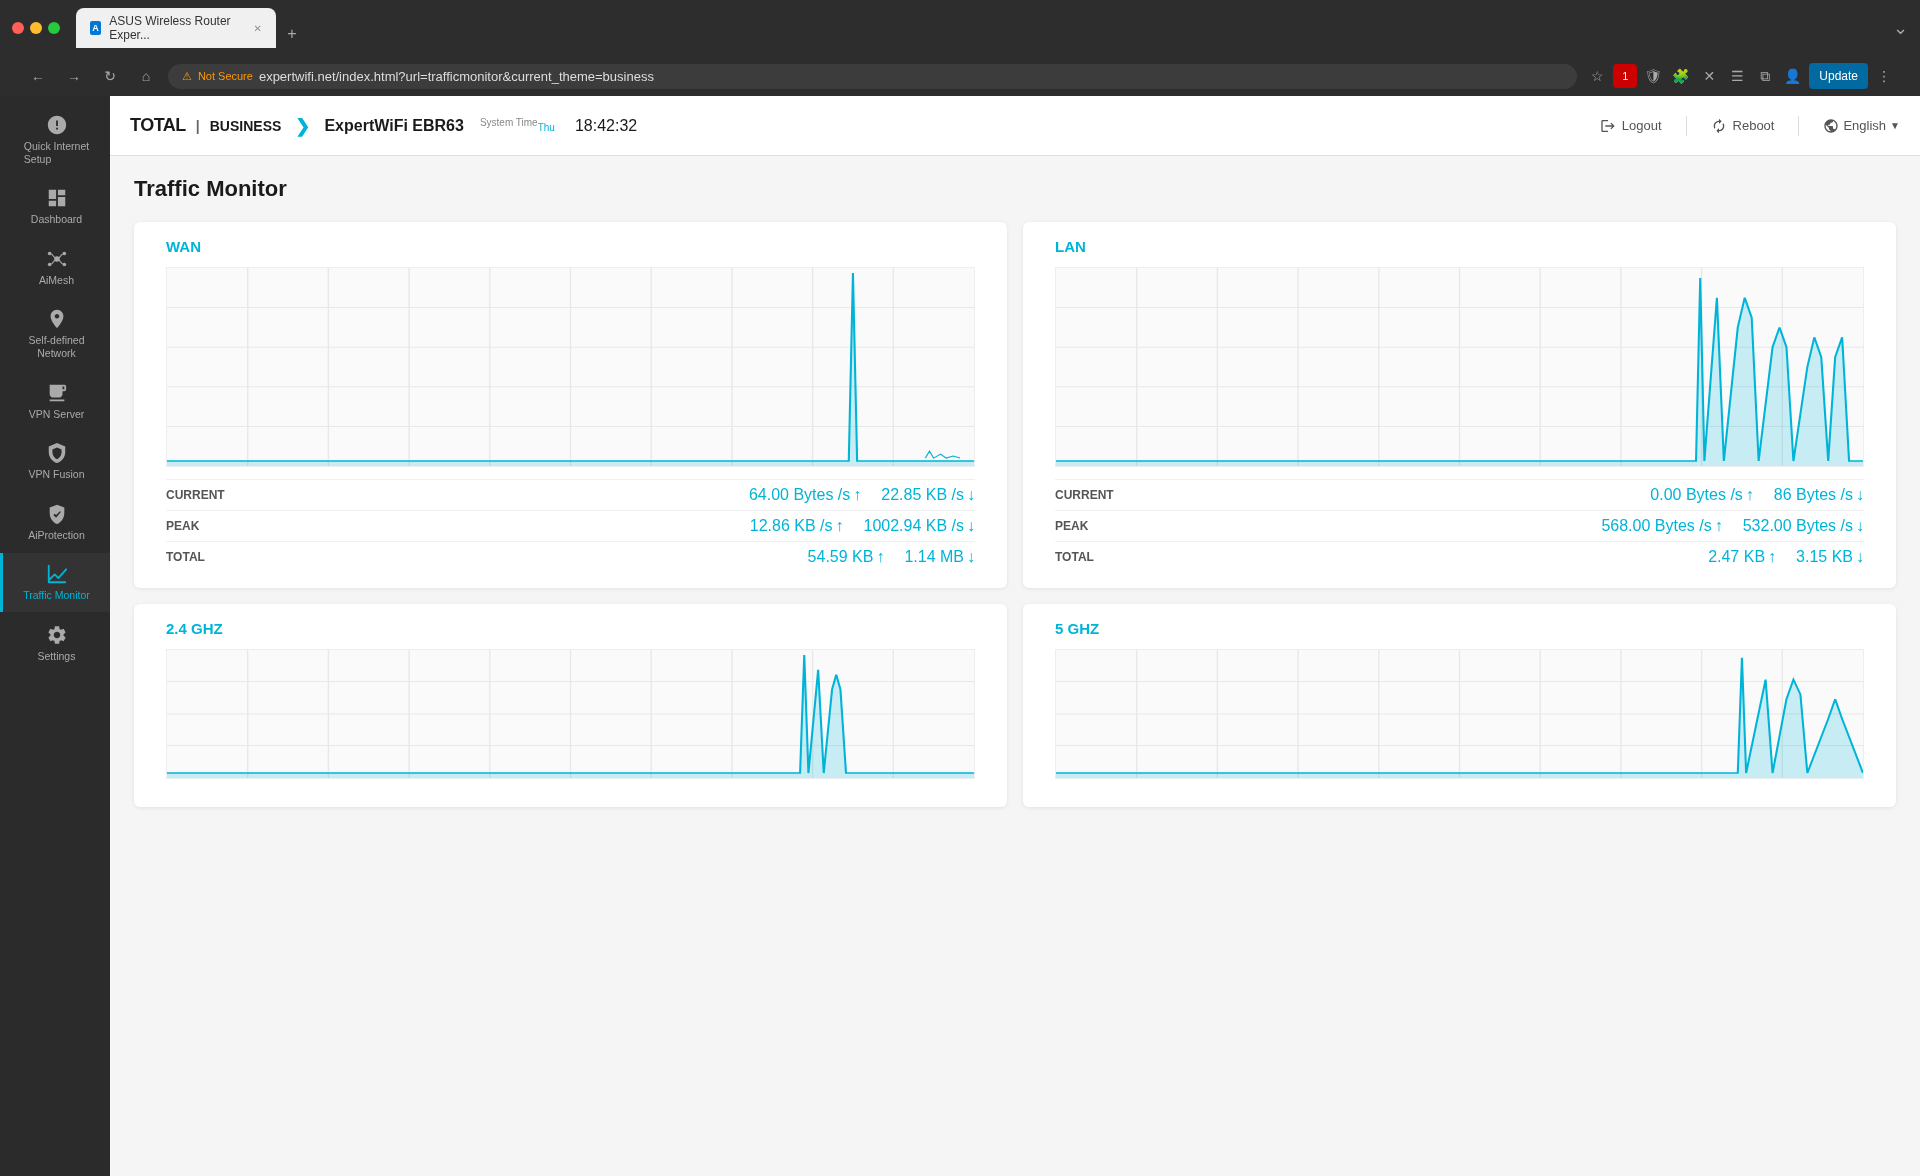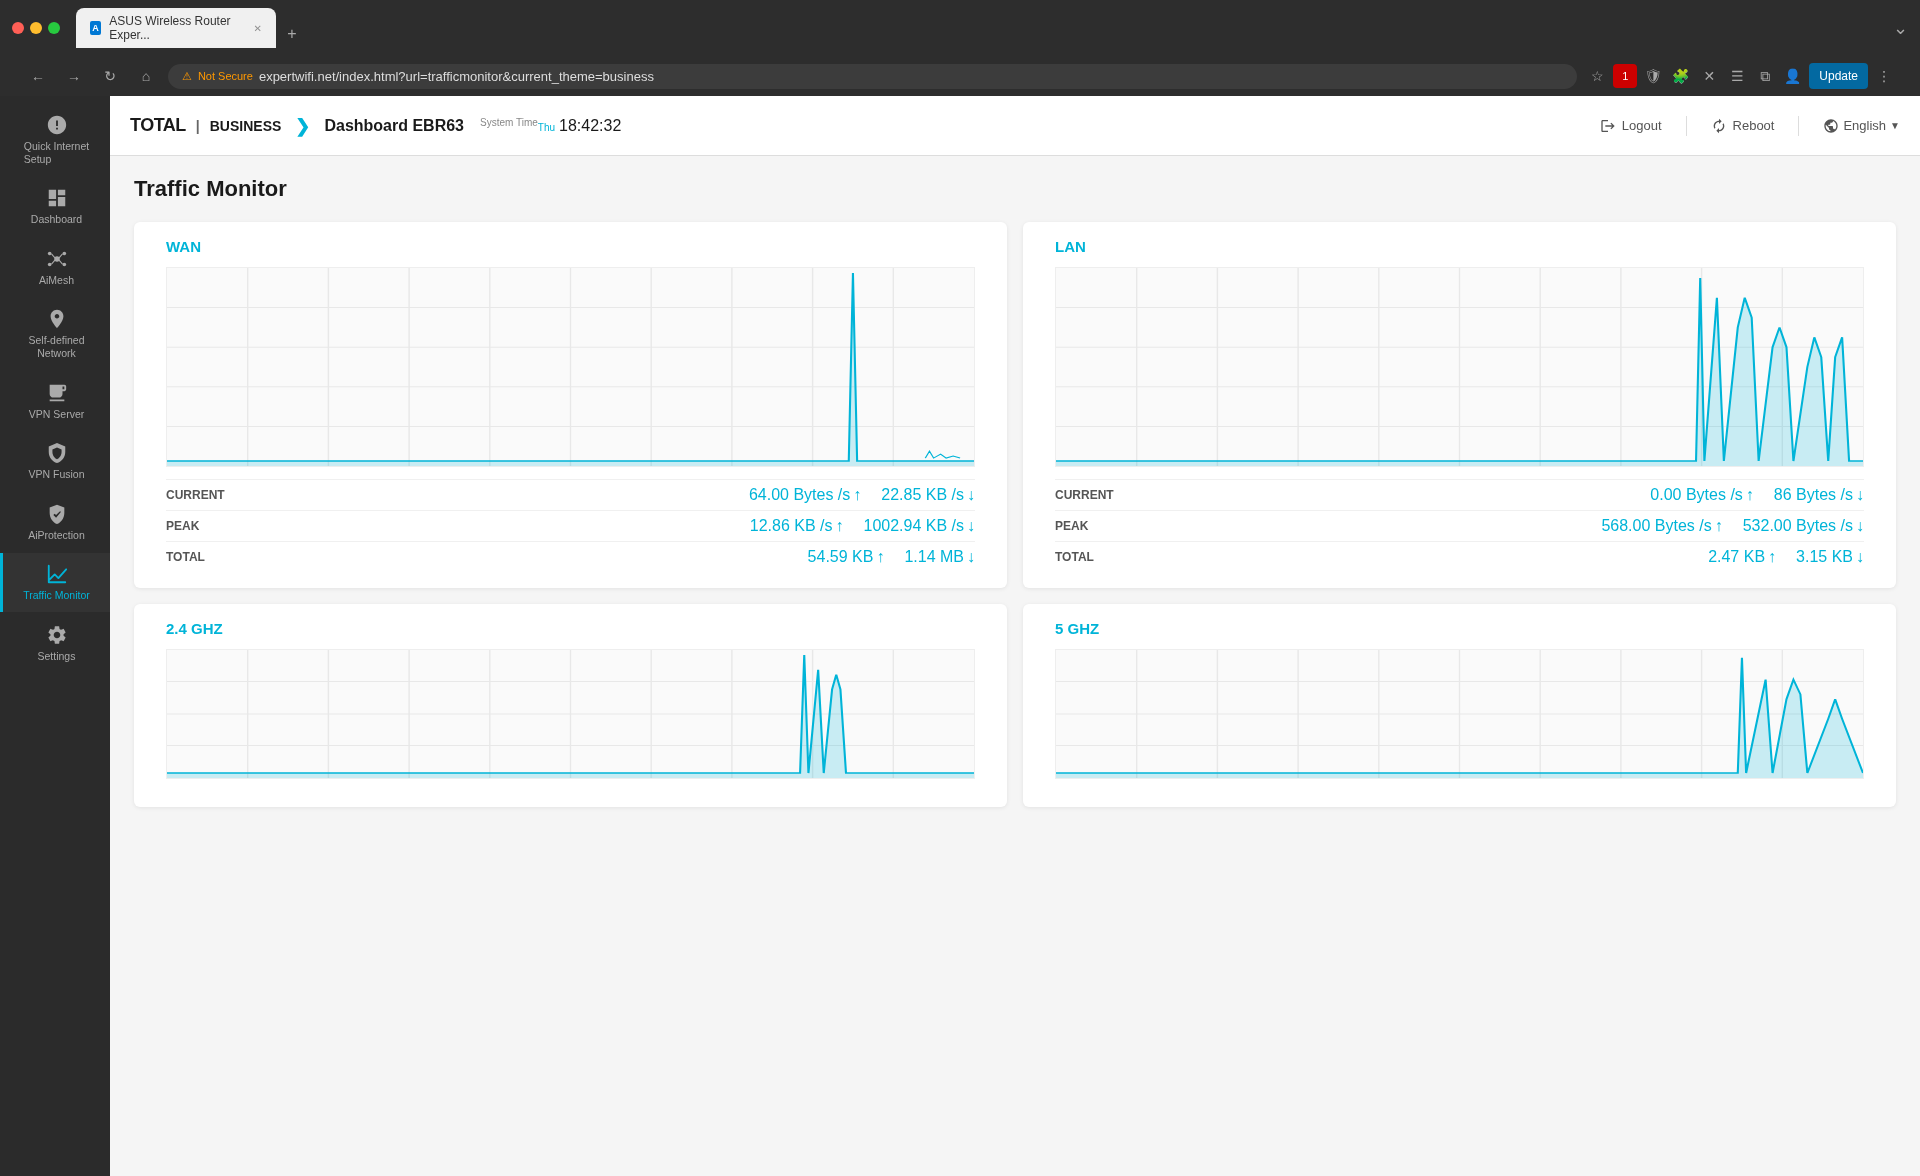--- a/index.html
+++ b/index.html
@@ -197,25 +197,25 @@
   </div>
 
   <div style="flex:1; display:flex; flex-direction:column;">
 
     <div class="header">
       <div class="logo">
         <span class="logo-asus">TOTAL</span>
         <span class="logo-sep">|</span>
         <span class="logo-business">BUSINESS</span>
         <span class="logo-chevron">❯</span>
-        <span class="router-name">Dashboard EBR63</span>
+        <span class="router-name">ExpertWiFi EBR63</span>
       </div>
       <div style="display:flex; flex-direction:row; margin-left:16px;">
         <span style="font-size:10px; color:#888;">System Time</span>
-        <div style="display:flex; align-items:baseline; gap:4px;">
+        <div style="display:flex; align-items:baseline; gap:20px;">
           <span style="font-size:10px; color:#00b4d8;">Thu</span>
           <span style="font-size:16px; font-weight:500; color:#1a1a1a;">18:42:32</span>
         </div>
       </div>
       <div class="header-spacer"></div>
       <div class="header-actions">
         <div class="header-action">
           <svg width="16" height="16" viewBox="0 0 24 24" fill="#555">
               <path d="M17 7l-1.41 1.41L18.17 11H8v2h10.17l-2.58 2.58L17 17l5-5zM4 5h8V3H4c-1.1 0-2 .9-2 2v14c0 1.1.9 2 2 2h8v-2H4V5z"></path>
             </svg>

